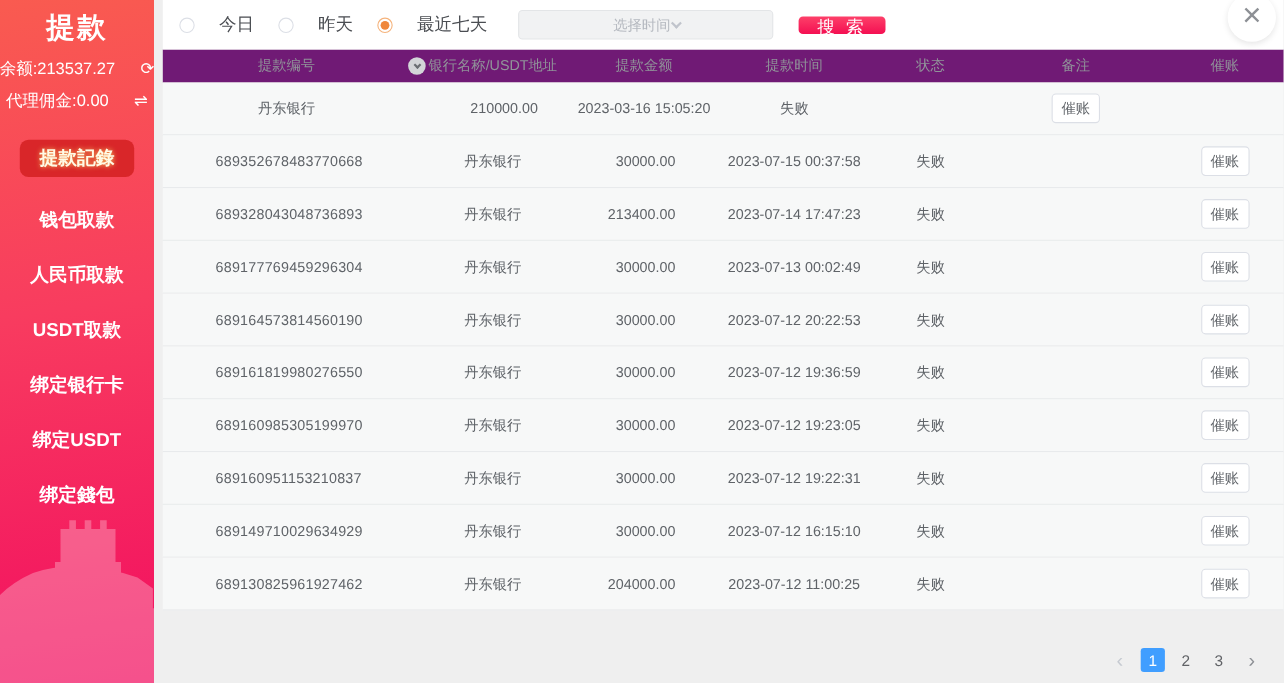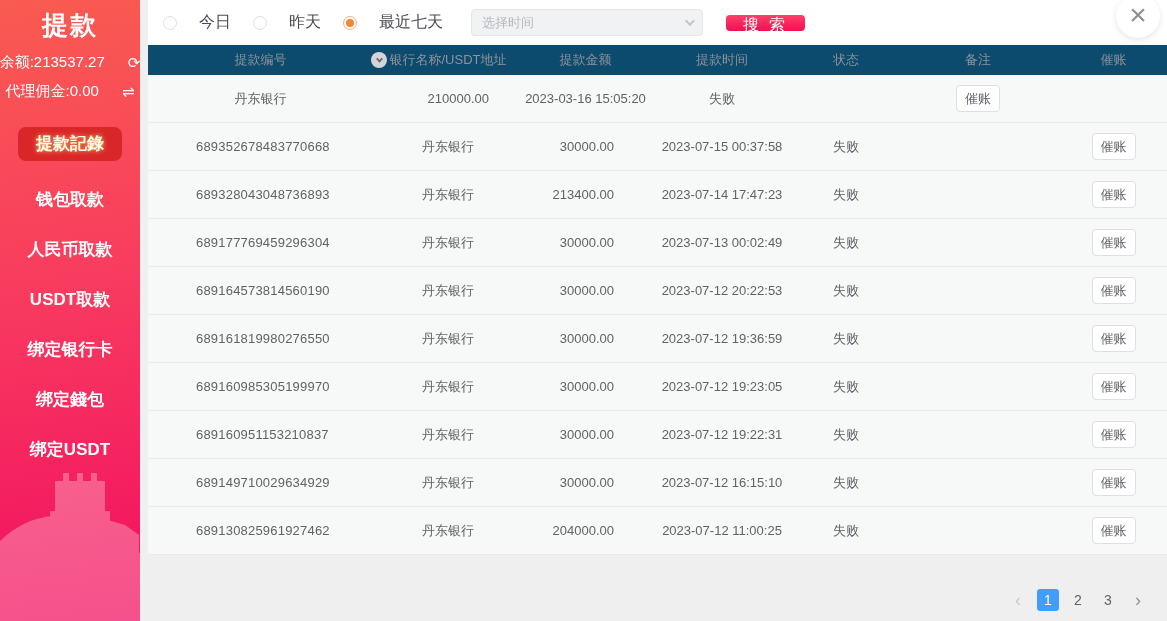--- a/index.html
+++ b/index.html
@@ -49,21 +49,21 @@
     display:inline-block; position:relative;
   }
   .radio-item.checked .radio-dot { border-color:#f5b37c; background:#fff; }
   .radio-item.checked .radio-dot::after {
     content:""; position:absolute; left:2px; top:2px; width:8px; height:8px; border-radius:50%;
     background:#ef873b;
   }
   .radio-label { font-size:16px; color:#4a4d52; }
   .date-select {
     margin-left:28px; width:232px; height:27px; background:#f1f2f3; border:1px solid #e3e5e7;
-    border-radius:4px; display:flex; align-items:center; justify-content:space-between;
+    border-radius:4px; display:flex; align-items:center; justify-content:center;
     padding:0 10px; cursor:pointer;
   }
   .date-select .placeholder { color:#b4b8bf; font-size:13px; }
   .chev {
     width:7px; height:7px; border-right:2px solid #c0c4cc; border-bottom:2px solid #c0c4cc;
     transform:rotate(45deg) translateY(-2px); display:inline-block;
   }
   .search-btn {
     margin-left:23px; width:79px; height:16px; border:none; border-radius:4px; cursor:pointer;
     background:linear-gradient(180deg,#fd4069 0%,#f40f52 100%);
@@ -73,21 +73,21 @@
     position:absolute; right:7px; top:-6px; width:44px; height:44px; border-radius:50%;
     background:#fff; box-shadow:0 2px 6px rgba(0,0,0,.10); cursor:pointer;
     display:flex; align-items:center; justify-content:center; z-index:5;
   }
   .close-x { font-size:30px; color:#8d9095; line-height:1; margin-top:-2px; font-weight:300; }
 
   
   .table { width:1019px; }
   .t-head {
     display:grid; grid-template-columns:225px 150px 125px 148px 100px 164px 107px;
-    height:30px; background:#0c4a6e; align-items:center;
+    height:30px; background:#701a75; align-items:center;
     color:#909399; font-size:13px;
   }
   .t-head .th { text-align:center; position:relative; }
   .th-badge {
     position:absolute; right:-14px; top:50%; transform:translateY(-50%);
     width:16px; height:16px; border-radius:50%; background:#d3d5d8; cursor:pointer;
     display:flex; align-items:center; justify-content:center;
   }
   .th-badge .chev { width:5px; height:5px; border-color:#6b6e73; transform:rotate(45deg) translate(-1px,-1px); }
   .t-body .tr {
@@ -132,22 +132,22 @@
     <div class="sb-commission">
       <span>代理佣金:0.00</span>
       <span class="sb-icon">⇌</span>
     </div>
     <button class="sb-active-btn">提款記錄</button>
     <nav class="sb-menu">
         <div class="sb-item">钱包取款</div>
         <div class="sb-item">人民币取款</div>
         <div class="sb-item">USDT取款</div>
         <div class="sb-item">绑定银行卡</div>
+        <div class="sb-item">绑定USDT</div>
         <div class="sb-item">绑定錢包</div>
-        <div class="sb-item">绑定USDT</div>
       </nav>
     <svg class="sb-wall" viewBox="0 0 148 200" xmlns="http://www.w3.org/2000/svg">
       <g fill="#ffffff">
         <path d="M55 60 h8 v-8 h6 v8 h8 v-8 h6 v8 h8 v-8 h6 v8 h8 v30 h-50 z"></path>
         <path d="M50 90 h60 v10 h-60 z"></path>
         <path d="M30 100 q40 -14 95 4 l14 10 v86 h-139 v-80 q12 -12 30 -20 z"></path>
         <path d="M110 108 l24 16 v8 h-6 v-6 h-5 v6 h-6 v-6 h-5 v6 h-8 z"></path>
         <path d="M118 132 h28 v10 l6 8 v50 h-40 v-58 z"></path>
         <path d="M8 150 h18 v50 h-18 z M30 160 h16 v40 h-16 z"></path>
       </g>

